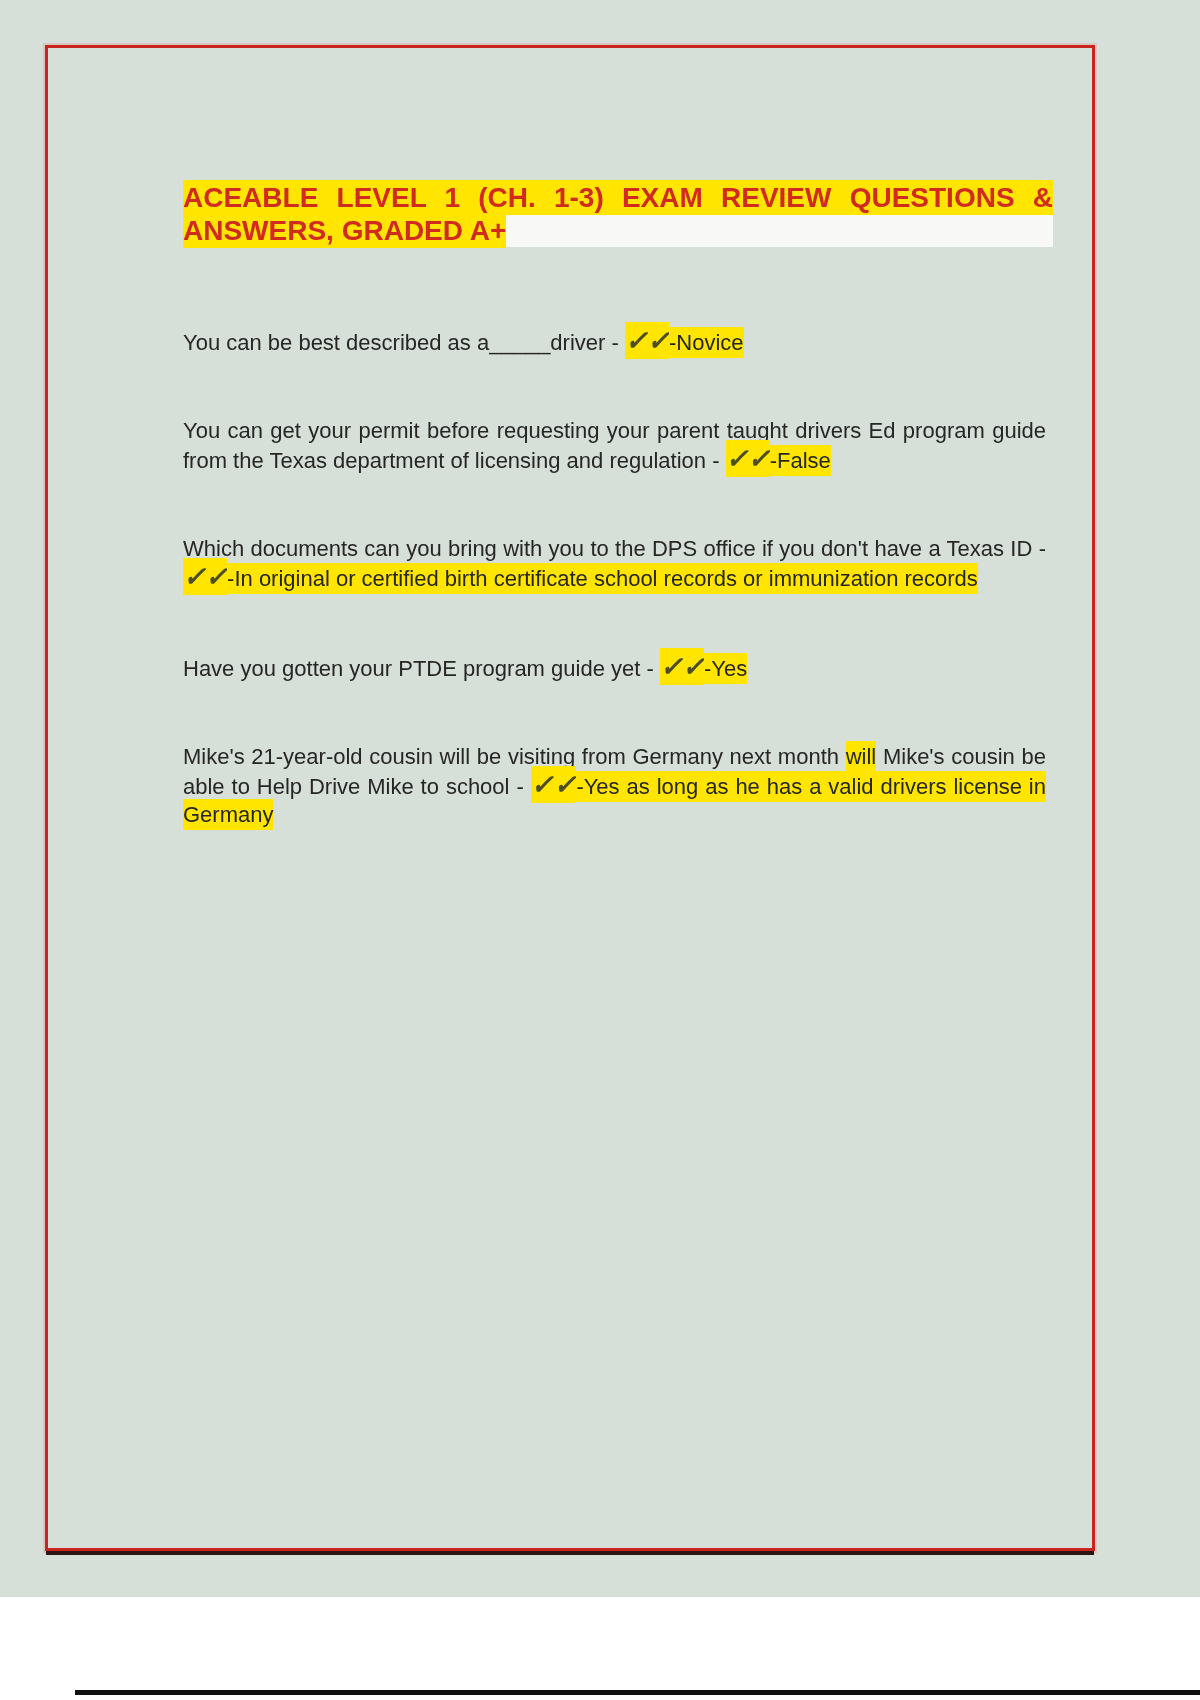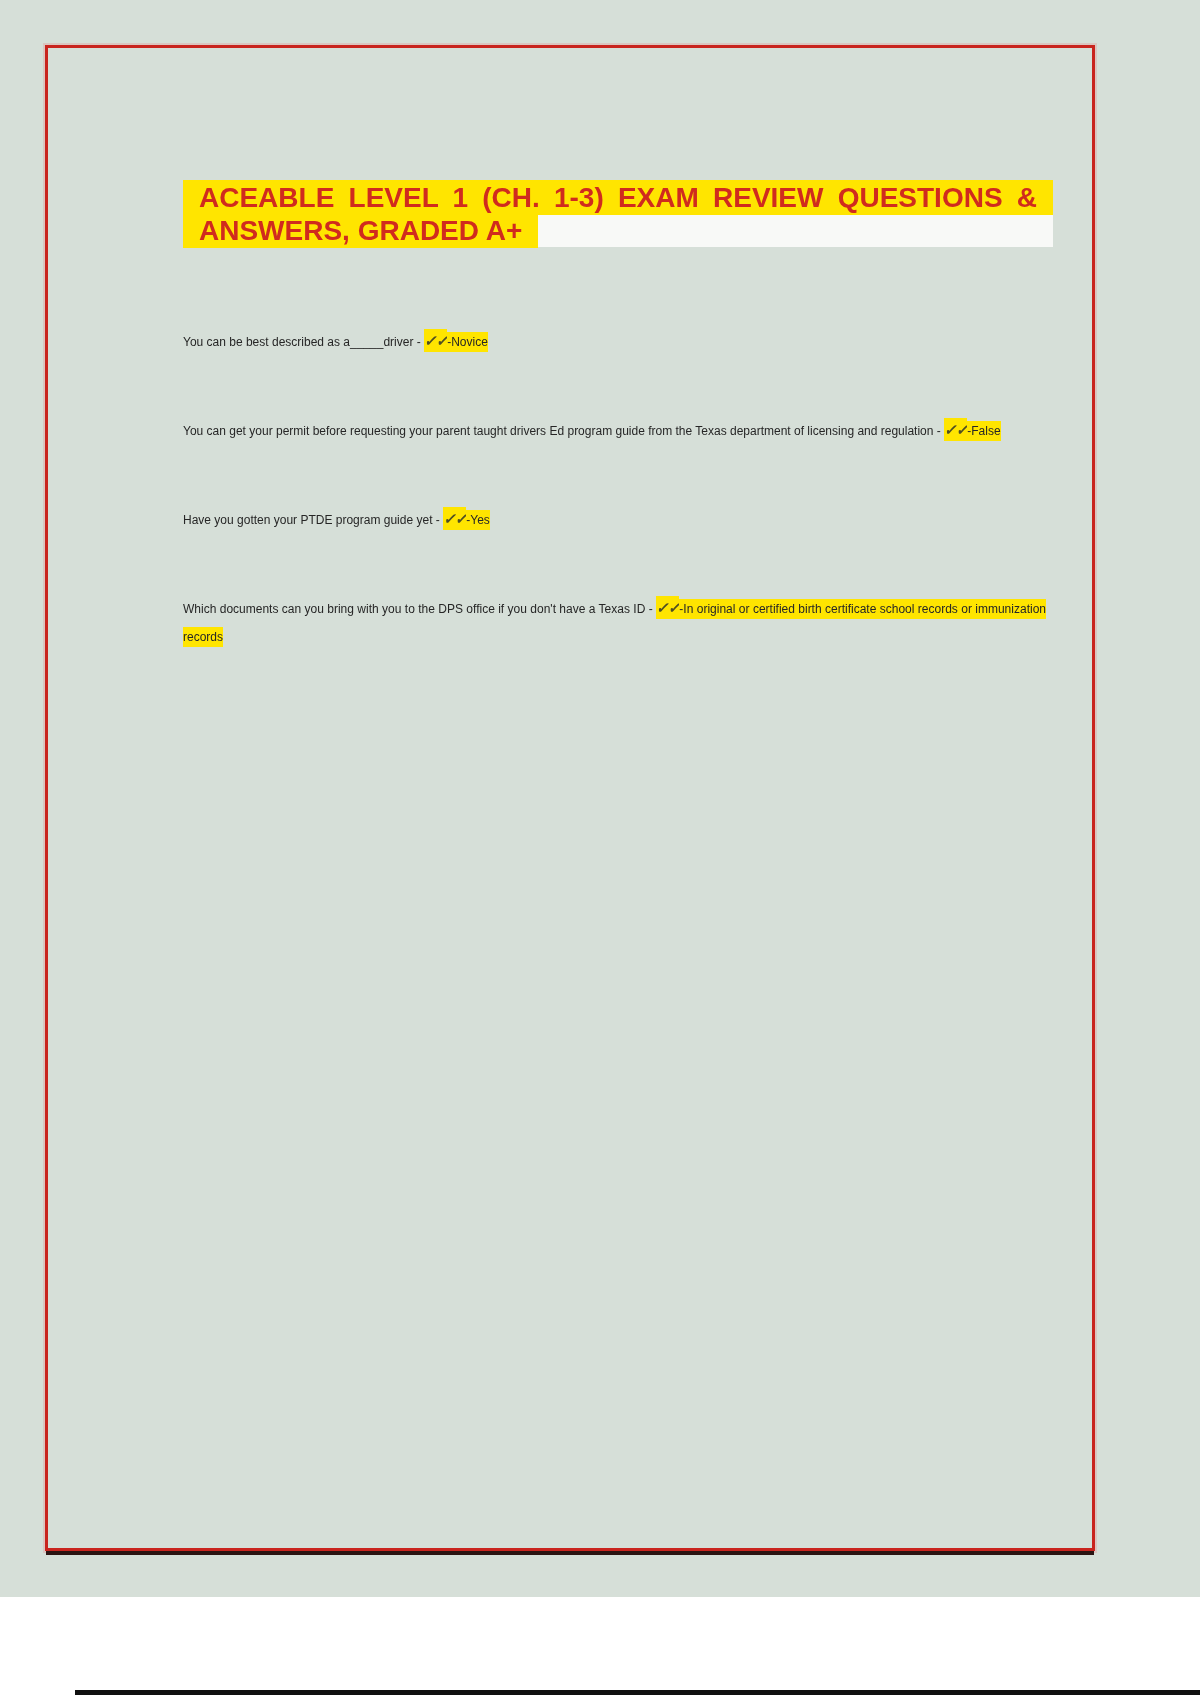--- a/index.html
+++ b/index.html
@@ -24,26 +24,26 @@
   h1.doc-title{
     margin:0 0 80px 0;
     font-size:28px;line-height:33px;font-weight:bold;
     color:#d02b1e;
     background:#f8f9f7;
     text-align:justify;
     -moz-text-align-last:left;text-align-last:left;
   }
   h1.doc-title .title-mark{
     background:#ffe500;
-    padding:2px 16px;
+    padding:2px 0;
     box-decoration-break:clone;-webkit-box-decoration-break:clone;
   }
   .qa{
     margin:0 7px 60px 0;
-    font-size:12px;line-height:28px;
+    font-size:22px;line-height:28px;
     color:#262626;
     text-align:justify;
     -moz-text-align-last:left;text-align-last:left;
   }
   .qa .hl{
     background:#ffe500;
     padding:3px 0;
     box-decoration-break:clone;-webkit-box-decoration-break:clone;
   }
   .qa .checks{
@@ -62,19 +62,20 @@
 <body>
 
 <div class="page-bg"></div>
 
 <div class="frame">
   <div class="content">
     <h1 class="doc-title"><span class="title-mark">ACEABLE LEVEL 1 (CH. 1-3) EXAM REVIEW QUESTIONS &amp; ANSWERS, GRADED A+</span></h1>
     <div id="questions">
         <p class="qa"><span class="plain">You can be best described as a_____driver - </span><span class="checks hl">✓✓</span><span class="hl">-Novice</span></p>
         <p class="qa"><span class="plain">You can get your permit before requesting your parent taught drivers Ed program guide from the Texas department of licensing and regulation - </span><span class="checks hl">✓✓</span><span class="hl">-False</span></p>
+        <p class="qa"><span class="plain">Which documents can you bring with you to the DPS office if you don't have a Texas ID - </span><span class="checks hl">✓✓</span><span class="hl">-In original or certified birth certificate school records or immunization records</span></p>
         <p class="qa"><span class="plain">Have you gotten your PTDE program guide yet - </span><span class="checks hl">✓✓</span><span class="hl">-Yes</span></p>
-        <p class="qa"><span class="plain">Which documents can you bring with you to the DPS office if you don't have a Texas ID - </span><span class="checks hl">✓✓</span><span class="hl">-In original or certified birth certificate school records or immunization records</span></p>
+        <p class="qa"><span class="plain">Mike's 21-year-old cousin will be visiting from Germany next month </span><span class="hl">will</span><span class="plain"> Mike's cousin be able to Help Drive Mike to school - </span><span class="checks hl">✓✓</span><span class="hl">-Yes as long as he has a valid drivers license in Germany</span></p>
       </div>
   </div>
 </div>
 
 <div class="bottom-rule"></div>
 
 </body></html>

